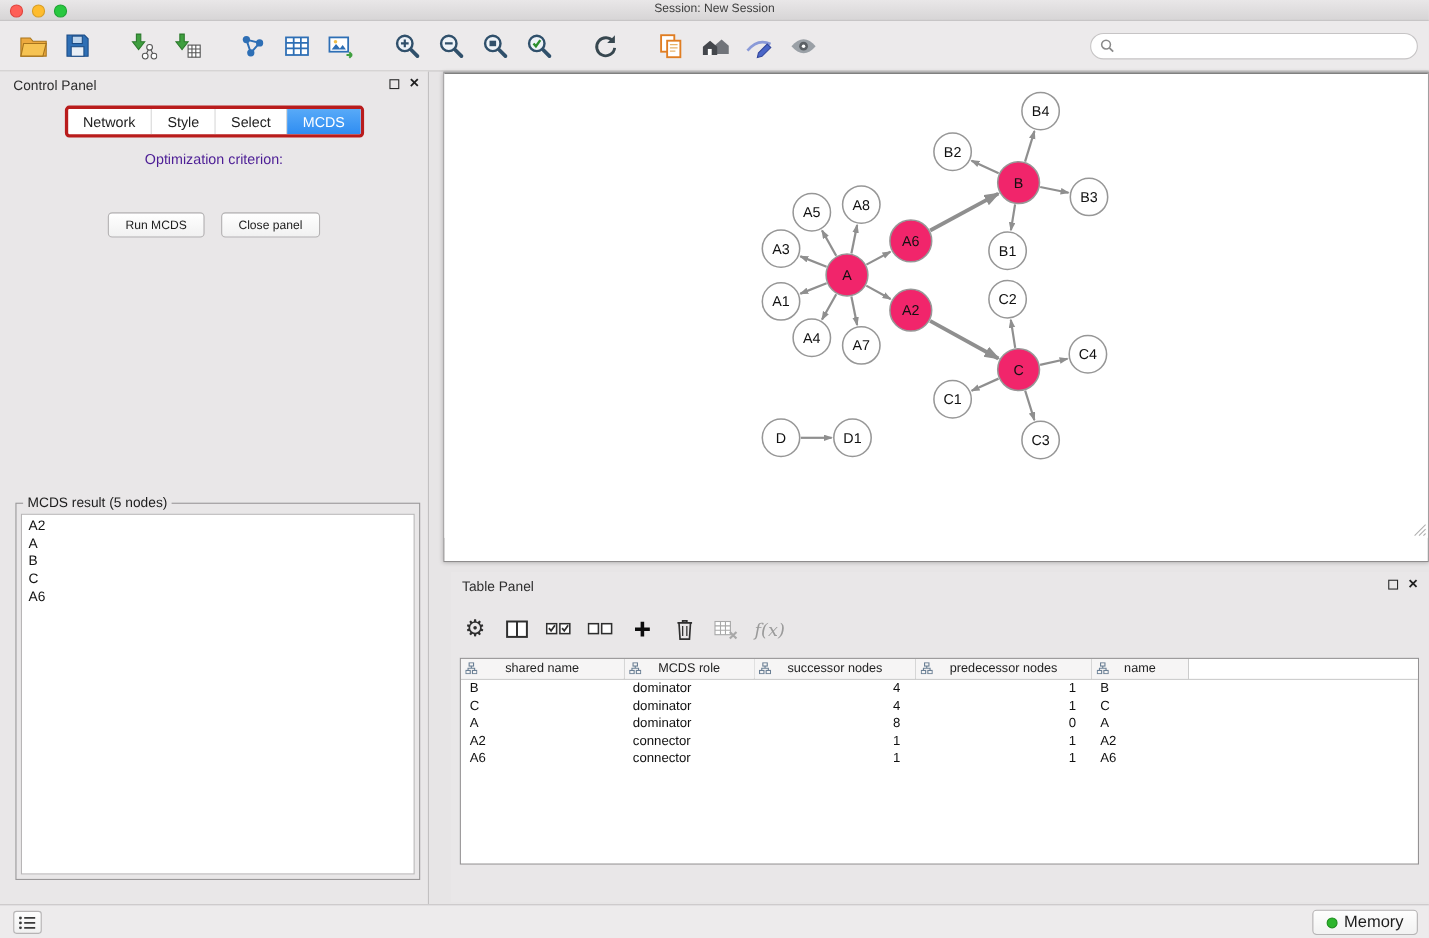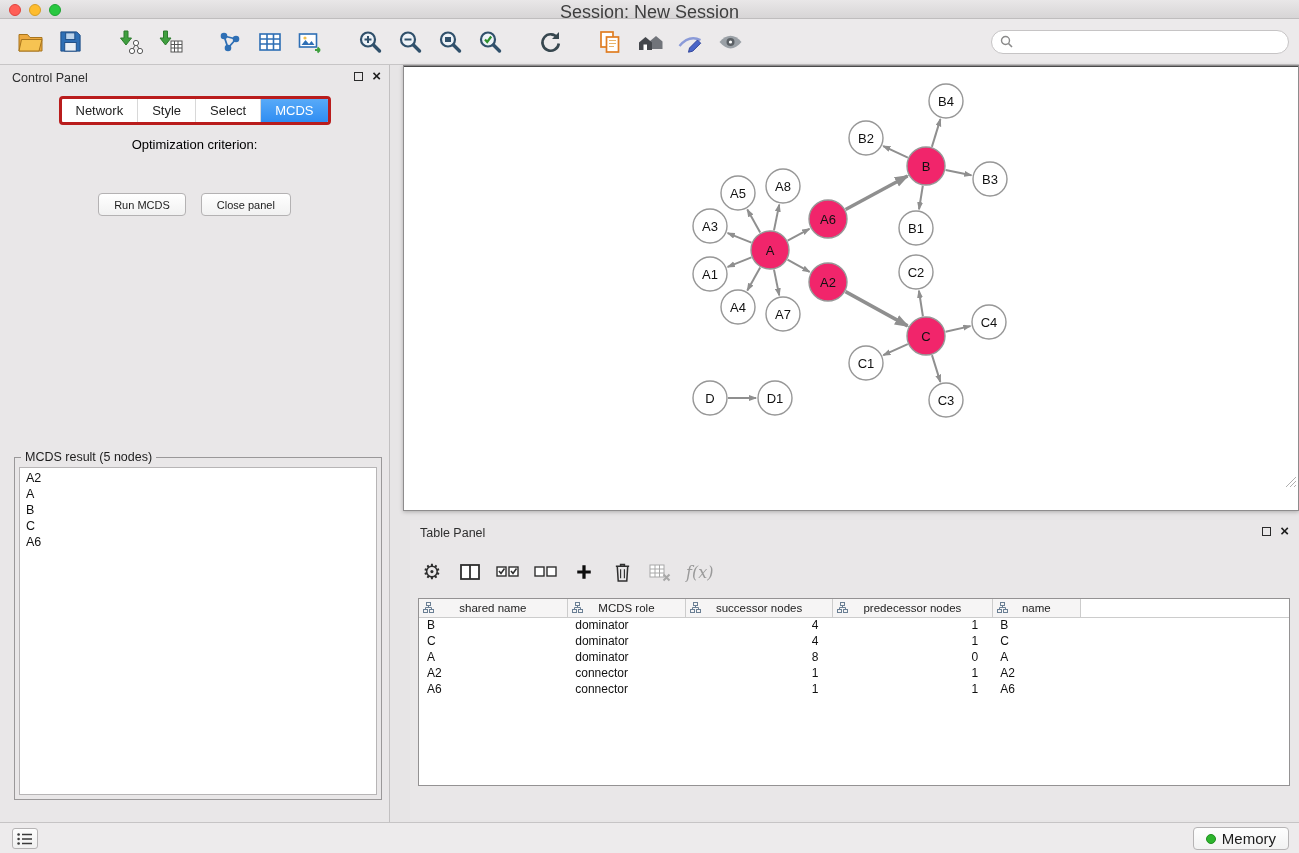--- a/index.html
+++ b/index.html
@@ -18,21 +18,21 @@
     background:linear-gradient(#e9e7e8,#d7d5d6);
     border-bottom:1px solid #bfbdbe;
   }
   .traffic { position:absolute; left:9px; top:3.5px; display:flex; gap:8px; }
   .light { width:12px; height:12px; border-radius:50%; }
   .light.red    { background:#ff5f57; border:1px solid #e0443e; }
   .light.yellow { background:#febc2e; border:1px solid #d89e24; }
   .light.green  { background:#28c840; border:1px solid #1ea433; }
   .titlebar-title {
     position:absolute; left:0; right:0; top:2px; text-align:center;
-    font-size:18px; color:#3e3e3e;
+    font-size:11px; color:#3e3e3e;
   }
   
   .toolbar {
     position:absolute; top:19px; left:0; right:0; height:46px;
     background:#eceaeb; border-bottom:1px solid #c7c5c6;
     display:flex; align-items:center; padding:0 10px;
   }
   .tbtn { width:40px; height:36px; display:flex; align-items:center; justify-content:center; border-radius:4px; }
   .tgap { width:20px; }
   .searchbox {
@@ -51,21 +51,21 @@
   .win-ctrls { position:absolute; right:8px; top:6px; display:flex; gap:9px; align-items:center; }
   .win-float { width:9px; height:9px; border:1.5px solid #2b2b2b; display:inline-block; }
   .win-close { font-size:15px; font-weight:bold; color:#1e1e1e; line-height:10px; }
   .cp-tabs {
     position:absolute; top:31px; left:50%; transform:translateX(-50%);
     display:flex; background:#fff; border:3px solid #b91c1c; border-radius:4px; overflow:hidden;
   }
   .cp-tab { padding:4px 14px; font-size:13px; color:#222; border-left:1px solid #d8d8d8; }
   .cp-tab:first-child { border-left:none; }
   .cp-tab.active { background:linear-gradient(#58aaf8,#2f8df2); color:#fff; }
-  .opt-label { position:absolute; top:72px; left:0; right:0; text-align:center; font-size:13px; color:#000000; }
+  .opt-label { position:absolute; top:72px; left:0; right:0; text-align:center; font-size:13px; color:#4c1d95; }
   .dropdown {
     position:absolute; top:93px; left:43px; width:312px; height:23px;
     background:#fff; border:1px solid #a9a7a8; border-radius:4px;
     display:flex; align-items:center;
   }
   .dropdown-value { flex:1; padding:0 8px; font-size:12.5px; color:#111; white-space:nowrap; overflow:hidden; }
   .dropdown-stepper {
     width:20px; align-self:stretch; background:linear-gradient(#5fb0f9,#2f8df2);
     border-radius:0 3px 3px 0; display:flex; flex-direction:column; align-items:center; justify-content:center; gap:2px;
   }

